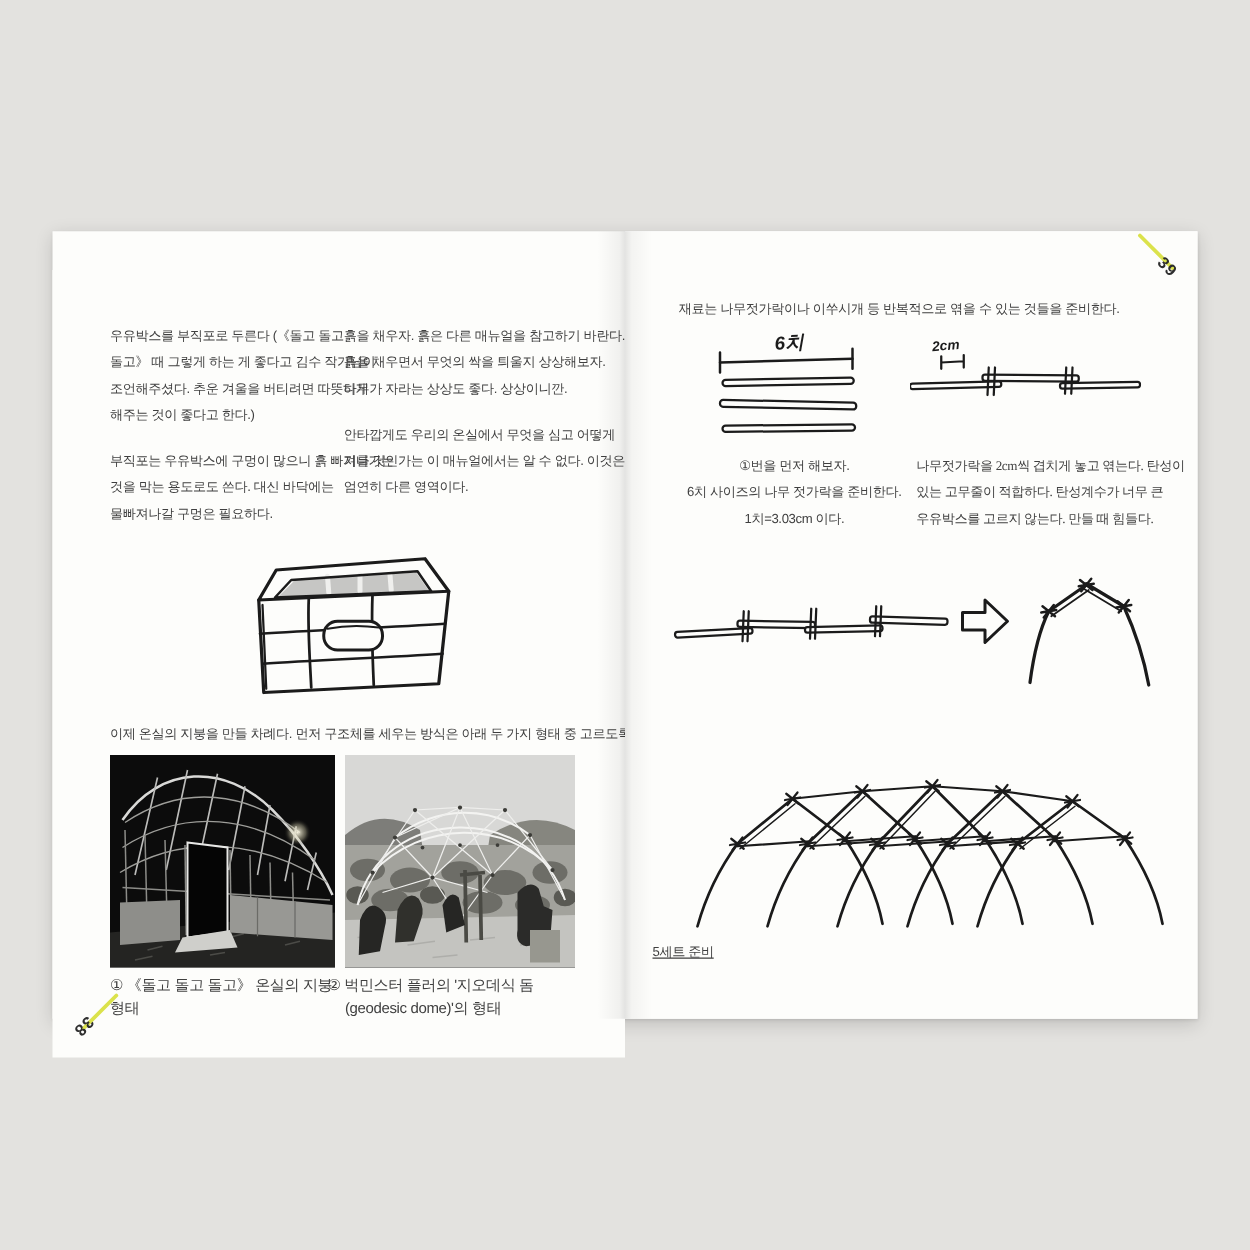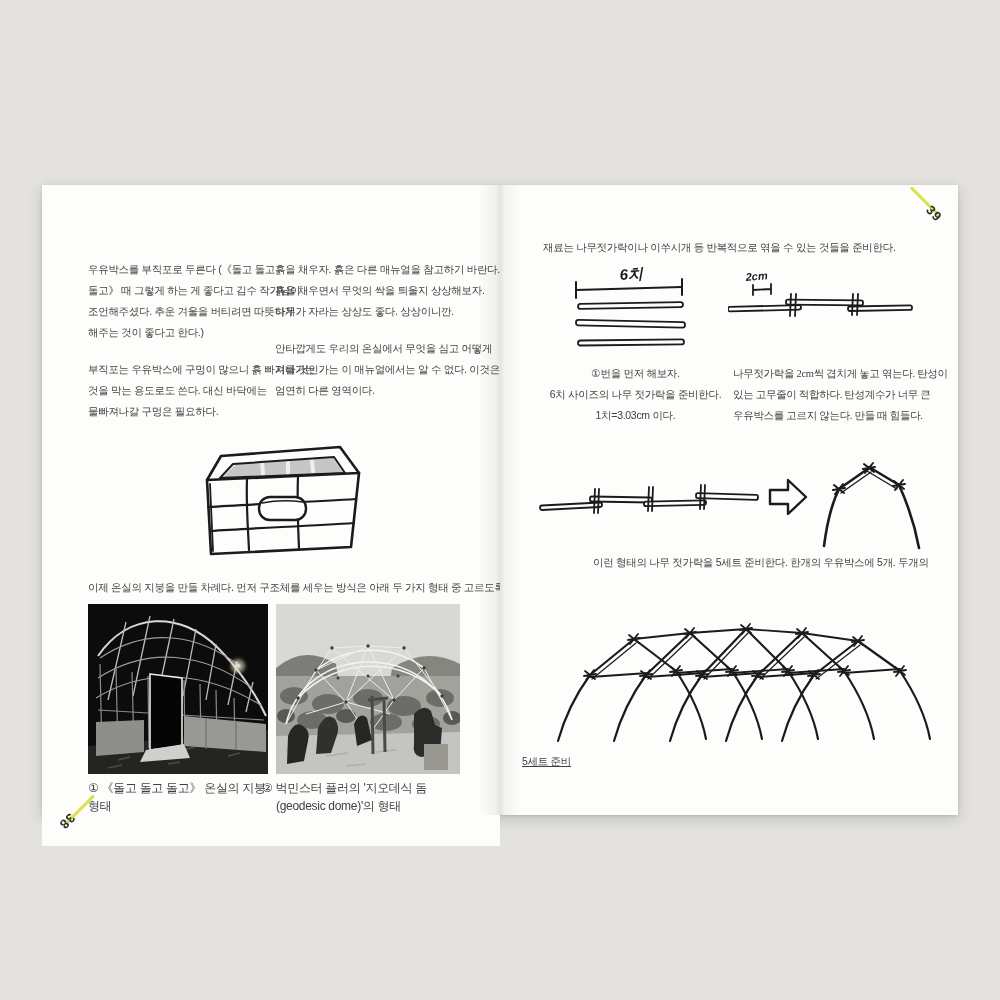--- a/index.html
+++ b/index.html
@@ -288,21 +288,20 @@
             <path d="M329,24 L359,42" stroke-width="1.4"></path>
             <path d="M361,38 C371,60 377,79 381,101"></path>
           </g>
           <use href="#knotA" x="301" y="42"></use>
           <use href="#knotA" x="331" y="21"></use>
           <use href="#knotA" x="361" y="38"></use>
         </svg>
       </div>
 
       <div class="para bodytext" style="left:93px; top:367px; width:330px;">
-        <div class="tl">이런 형태의 나무 젓가락을 5세트 준비한다. 한개의 우유박스에 5개. 두개의</div>
       </div>
 
       <div class="drawing" style="left:50px; top:428px;">
         <svg width="400" height="140" viewBox="0 0 400 140" fill="none" stroke="#1b1b1b" stroke-width="2.2" stroke-linecap="round">
           <defs>
             <g id="knotB" stroke="#1b1b1b" stroke-width="1.8">
               <path d="M-5,-4 L5,4 M-4,5 L4,-5 M-6,1 L6,-1"></path>
             </g>
           </defs>
 

